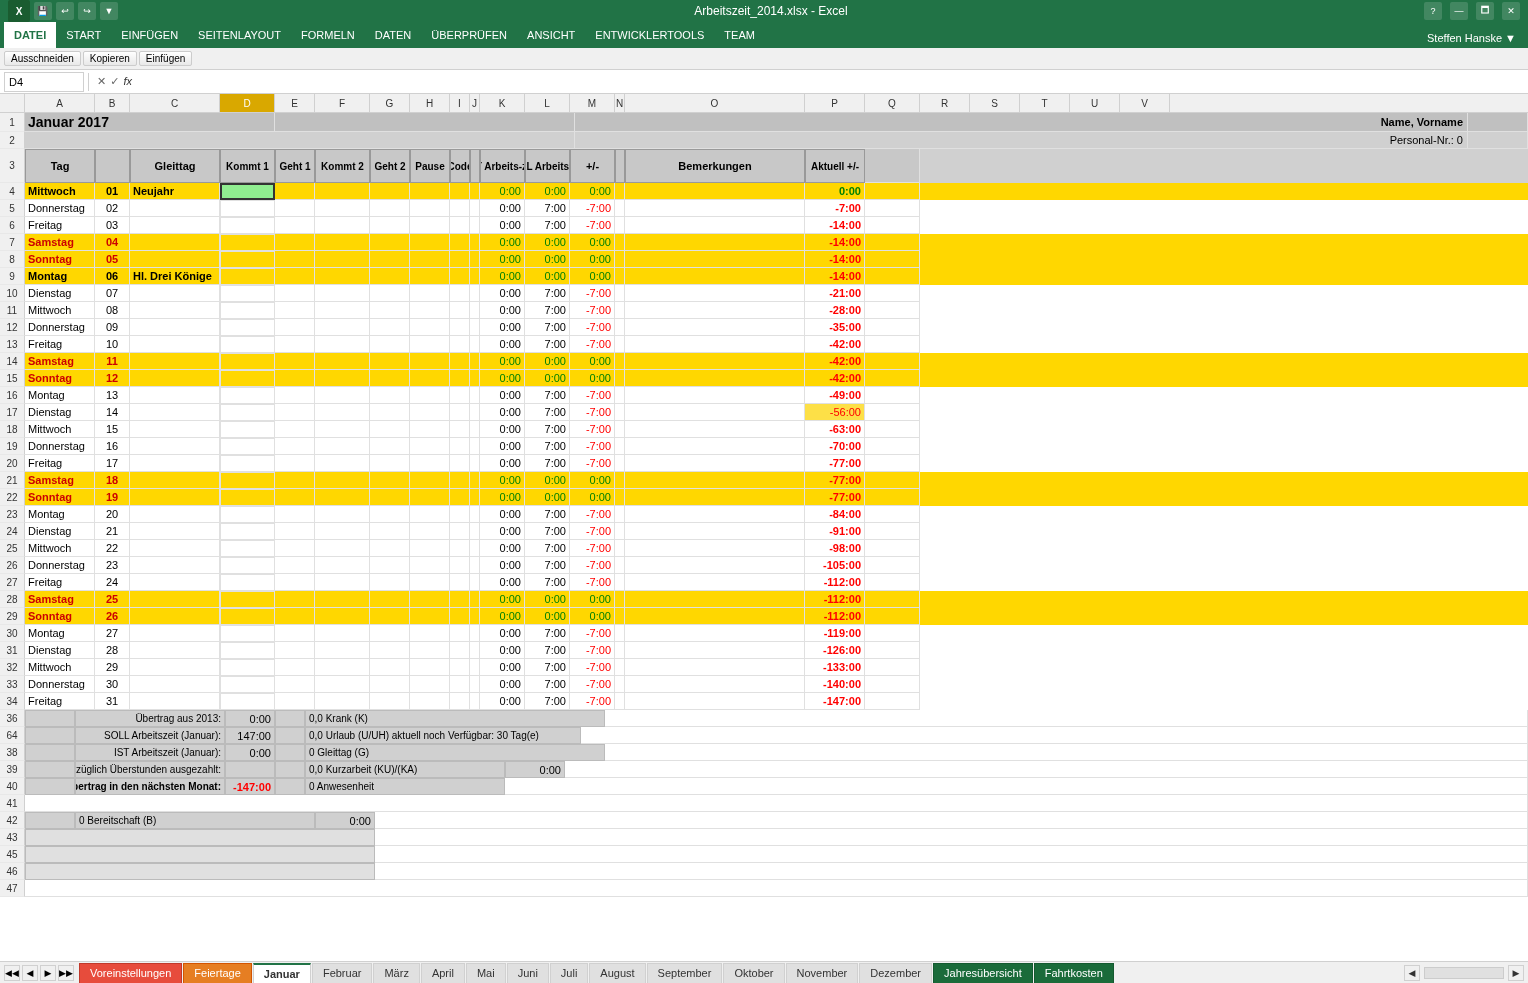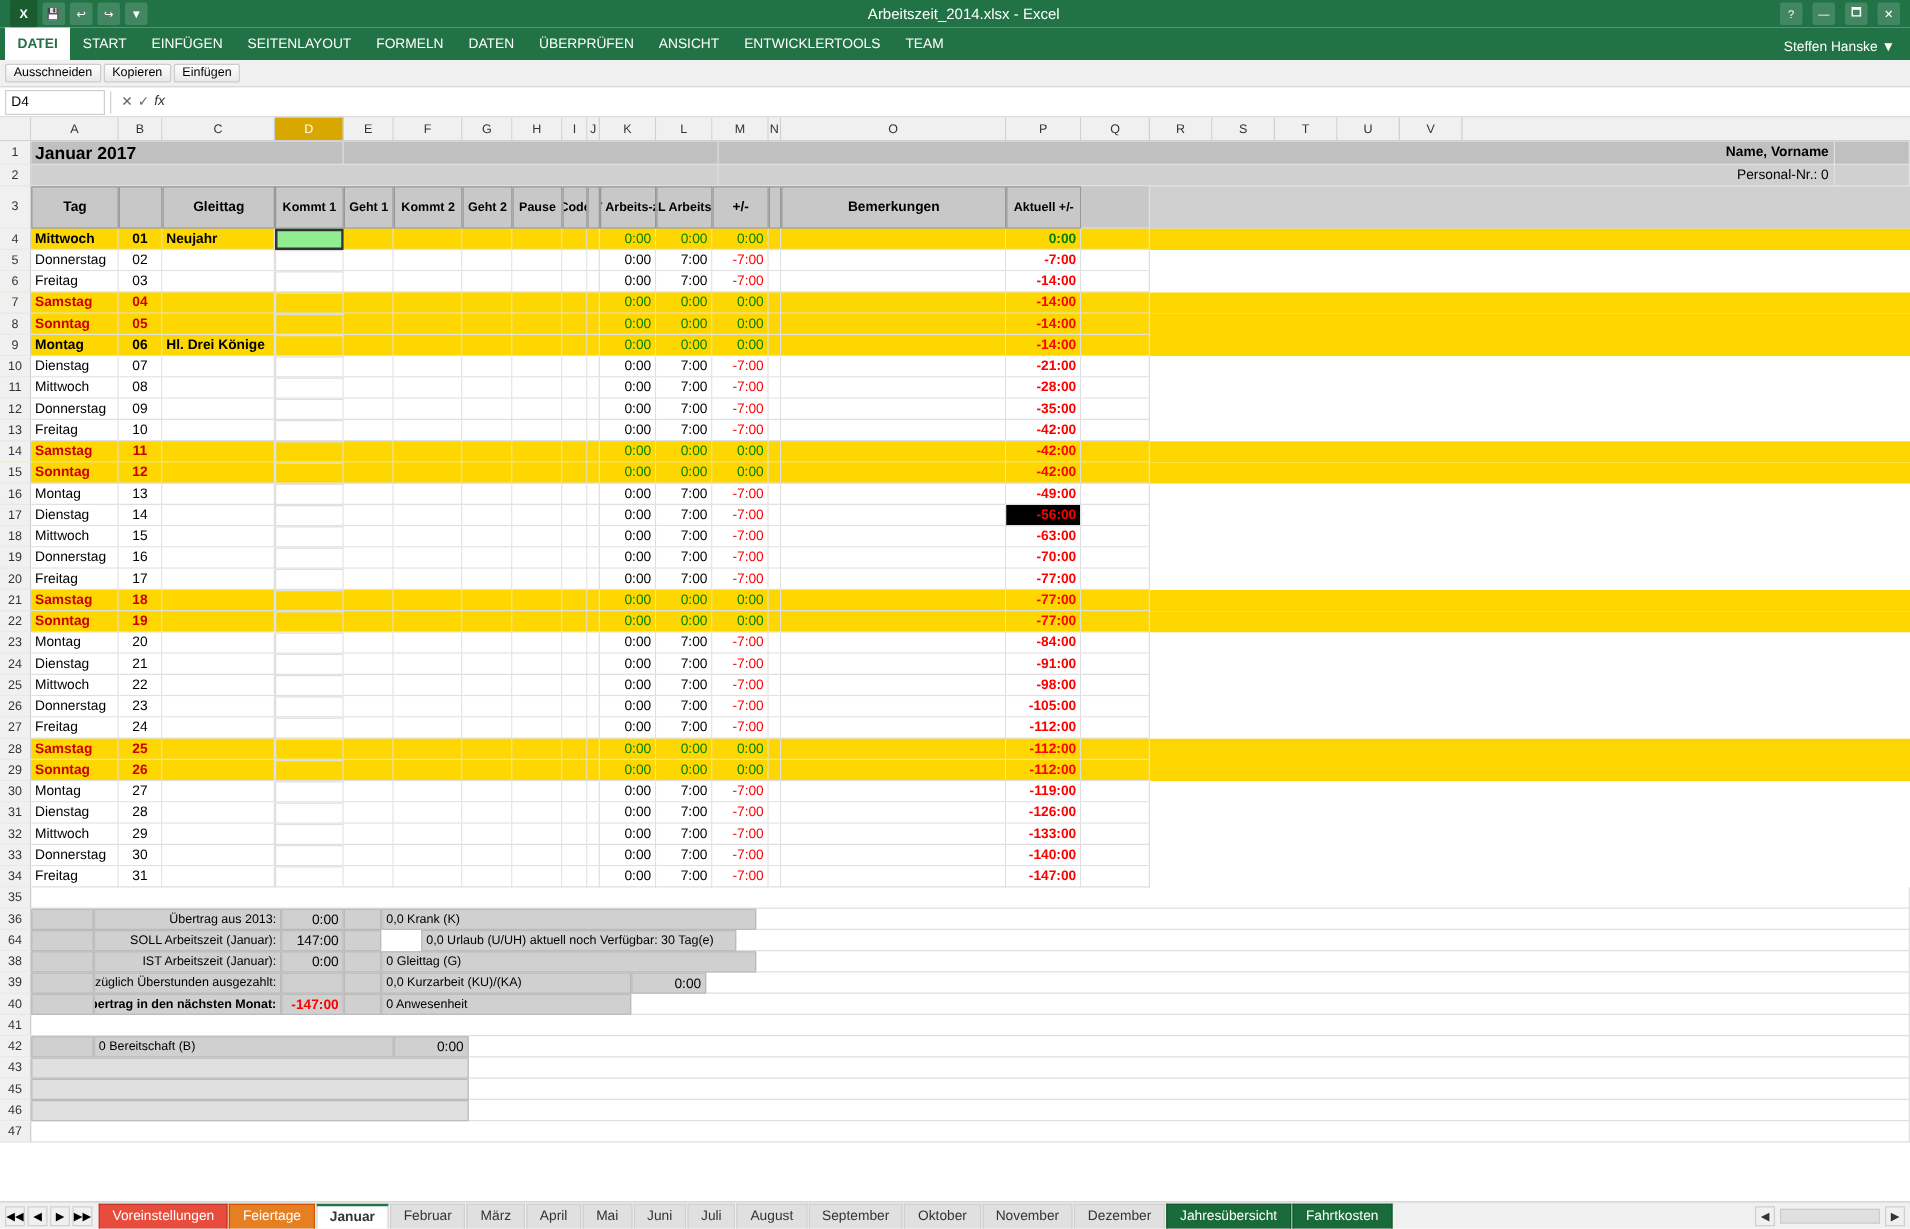--- a/index.html
+++ b/index.html
@@ -587,21 +587,21 @@
     <div class="cell c-f" style="background:white;"></div>
     <div class="cell c-g" style="background:white;"></div>
     <div class="cell c-h" style="background:white;"></div>
     <div class="cell c-i" style="background:white;"></div>
     <div class="cell c-j" style="background:white;"></div>
     <div class="cell c-k right" style="background:white; color:black;">0:00</div>
     <div class="cell c-l right" style="background:white; color:black;">7:00</div>
     <div class="cell c-m right" style="background:white; color:red;">-7:00</div>
     <div class="cell c-n" style="background:white;"></div>
     <div class="cell c-o" style="background:white;"></div>
-    <div class="cell c-p right" style="background:#000000; color:red; font-weight:bold;">-56:00</div>
+    <div class="cell c-p right" style="background:#fde047; color:red; font-weight:normal;">-56:00</div>
     <div class="cell c-q" style="background:white;"></div>
   </div>
         <div class="grid-row" style="background: white;">
     <div class="row-num" style="background:#f0f0f0;">18</div>
     <div class="cell c-a" style="background:white;  font-weight:normal;">Mittwoch</div>
     <div class="cell c-b center" style="background:white;  font-weight:normal;">15</div>
     <div class="cell c-c" style="background:white; font-weight:bold;"></div>
     <div class="cell c-d" style="background:white; border:1px solid #e0e0e0;"></div>
     <div class="cell c-e" style="background:white;"></div>
     <div class="cell c-f" style="background:white;"></div>
@@ -932,42 +932,38 @@
     <div class="cell c-k right" style="background:white; color:black;">0:00</div>
     <div class="cell c-l right" style="background:white; color:black;">7:00</div>
     <div class="cell c-m right" style="background:white; color:red;">-7:00</div>
     <div class="cell c-n" style="background:white;"></div>
     <div class="cell c-o" style="background:white;"></div>
     <div class="cell c-p right" style="background:white; color:red; font-weight:bold;">-147:00</div>
     <div class="cell c-q" style="background:white;"></div>
   </div>
       </div>
 
-    <div class="grid-row">
-      <div class="row-num">35</div>
-      <div class="cell" style="flex:1;"></div>
-    </div>
 
     <div class="grid-row">
       <div class="row-num">36</div>
       <div class="cell" style="width:50px; background:#d0d0d0; border:1px solid #bbb;"></div>
       <div class="cell" style="width:150px; background:#d0d0d0; border:1px solid #bbb; justify-content:flex-end; font-size:10px;">Übertrag aus 2013:</div>
       <div class="cell" style="width:50px; background:#d0d0d0; border:1px solid #bbb; justify-content:flex-end;">0:00</div>
       <div class="cell" style="width:30px; background:#d0d0d0; border:1px solid #bbb;"></div>
       <div class="cell" style="width:300px; background:#d0d0d0; border:1px solid #bbb; font-size:10px;">0,0  Krank (K)</div>
       <div class="cell" style="flex:1;"></div>
     </div>
 
     <div class="grid-row">
       <div class="row-num">64</div>
       <div class="cell" style="width:50px; background:#d0d0d0; border:1px solid #bbb;"></div>
       <div class="cell" style="width:150px; background:#d0d0d0; border:1px solid #bbb; justify-content:flex-end; font-size:10px;">SOLL Arbeitszeit (Januar):</div>
       <div class="cell" style="width:50px; background:#d0d0d0; border:1px solid #bbb; justify-content:flex-end;">147:00</div>
       <div class="cell" style="width:30px; background:#d0d0d0; border:1px solid #bbb;"></div>
-      <div class="cell" style="width:252px; background:#d0d0d0; border:1px solid #bbb; font-size:10px;margin-left:32px;">0,0  Urlaub (U/UH) aktuell noch Verfügbar: 30 Tag(e)</div>
+      <div class="cell" style="width:276px; background:#d0d0d0; border:1px solid #bbb; font-size:10px;">0,0  Urlaub (U/UH) aktuell noch Verfügbar: 30 Tag(e)</div>
       <div class="cell" style="flex:1;"></div>
     </div>
 
     <div class="grid-row">
       <div class="row-num">38</div>
       <div class="cell" style="width:50px; background:#d0d0d0; border:1px solid #bbb;"></div>
       <div class="cell" style="width:150px; background:#d0d0d0; border:1px solid #bbb; justify-content:flex-end; font-size:10px;">IST Arbeitszeit (Januar):</div>
       <div class="cell" style="width:50px; background:#d0d0d0; border:1px solid #bbb; justify-content:flex-end;">0:00</div>
       <div class="cell" style="width:30px; background:#d0d0d0; border:1px solid #bbb;"></div>
       <div class="cell" style="width:300px; background:#d0d0d0; border:1px solid #bbb; font-size:10px;">0  Gleittag (G)</div>

